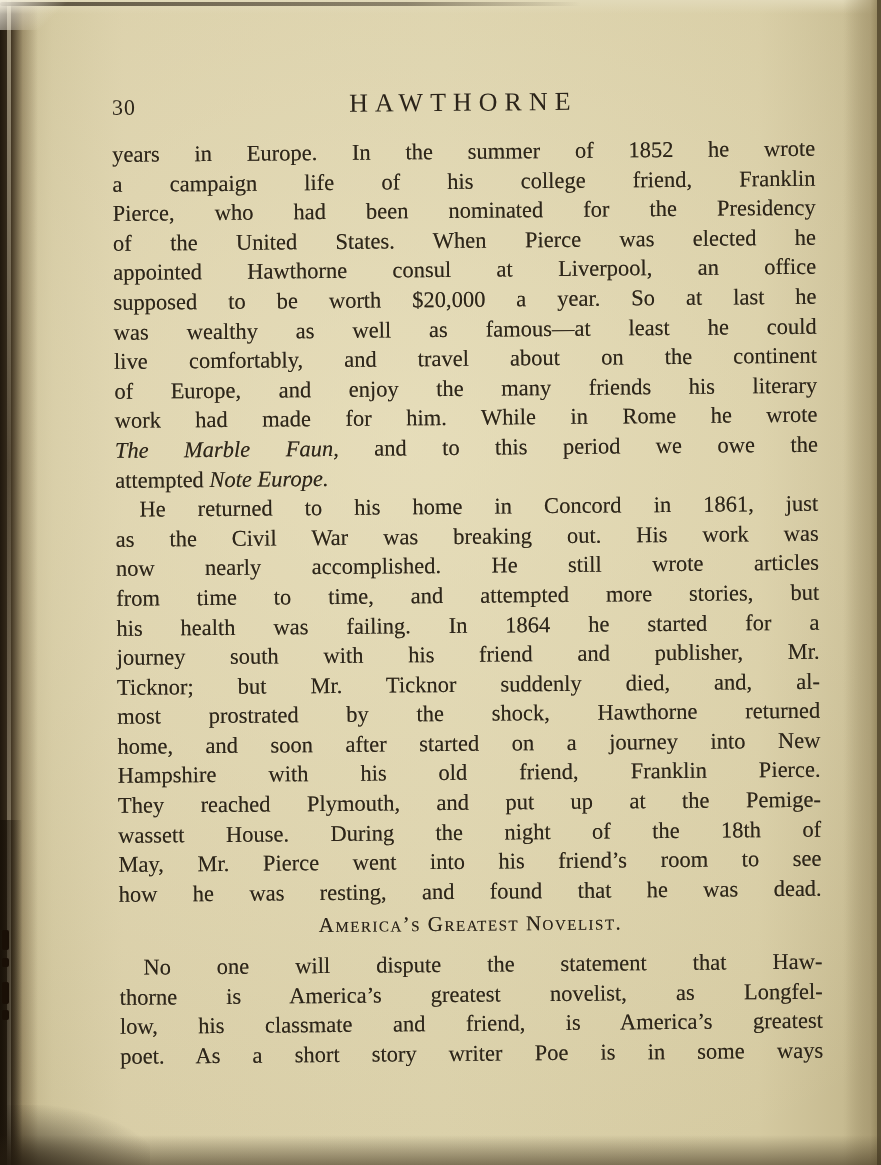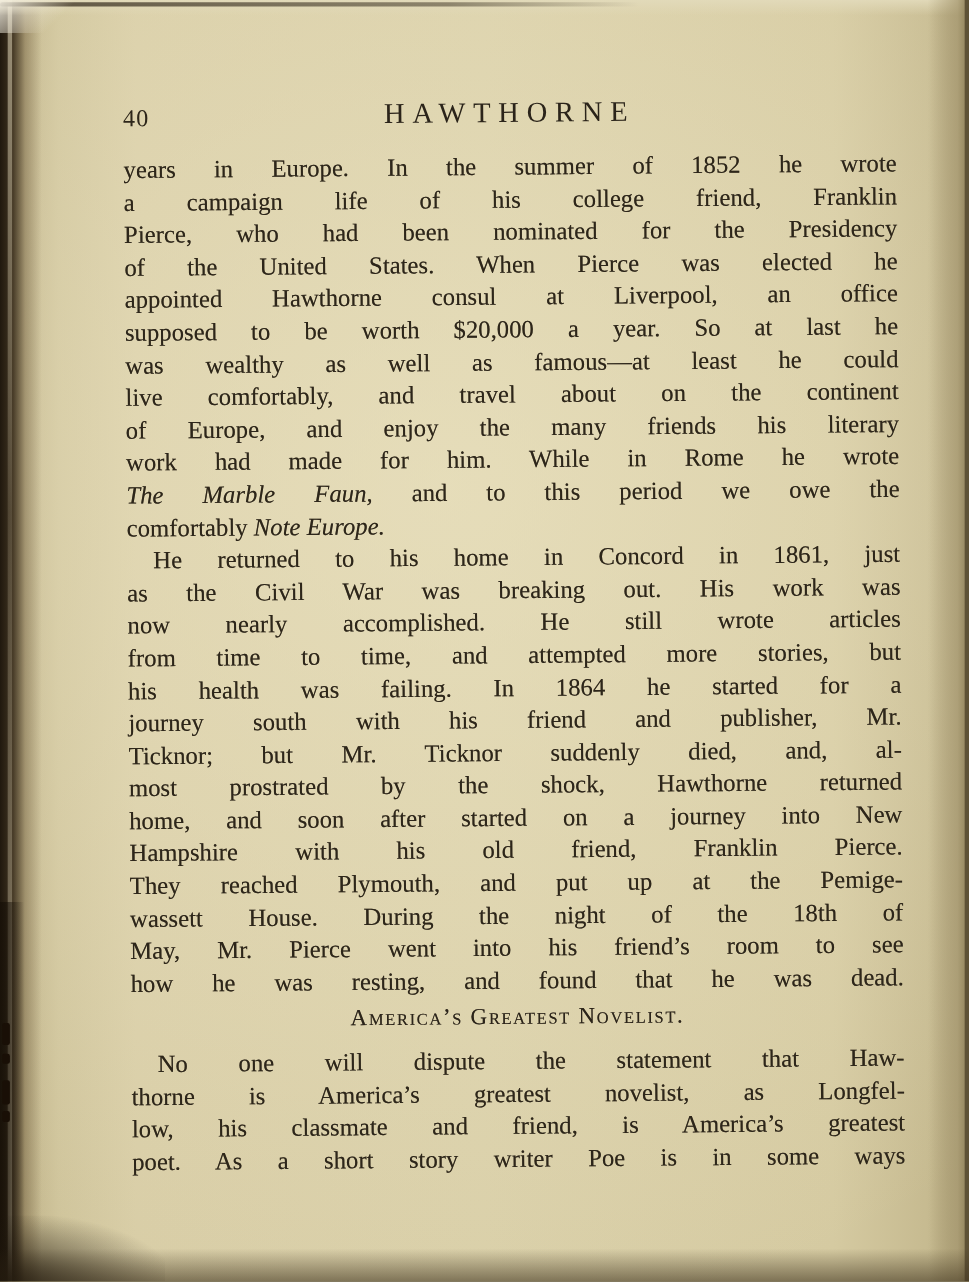--- a/index.html
+++ b/index.html
@@ -120,39 +120,39 @@
   }
 </style>
 </head>
 <body>
 
 <div class="scan">
 
   <div class="page-content">
 
     <div class="page-header">
-      <span class="page-number">40</span>
+      <span class="page-number">30</span>
       <h1 class="running-head">HAWTHORNE</h1>
     </div>
 
     <div class="text-block">
 
       <div class="para">
         <div class="line">years in Europe. In the summer of 1852 he wrote</div>
         <div class="line">a campaign life of his college friend, Franklin</div>
         <div class="line">Pierce, who had been nominated for the Presidency</div>
         <div class="line">of the United States. When Pierce was elected he</div>
         <div class="line">appointed Hawthorne consul at Liverpool, an office</div>
         <div class="line">supposed to be worth $20,000 a year. So at last he</div>
         <div class="line">was wealthy as well as famous—at least he could</div>
         <div class="line">live comfortably, and travel about on the continent</div>
         <div class="line">of Europe, and enjoy the many friends his literary</div>
         <div class="line">work had made for him. While in Rome he wrote</div>
         <div class="line"><span class="it">The Marble Faun,</span> <span>and to this period we owe the</span></div>
-        <div class="line last"><span>comfortably</span> <span class="it">Note Europe.</span></div>
+        <div class="line last"><span>attempted</span> <span class="it">Note Europe.</span></div>
       </div>
 
       <div class="para">
         <div class="line indent">He returned to his home in Concord in 1861, just</div>
         <div class="line">as the Civil War was breaking out. His work was</div>
         <div class="line">now nearly accomplished. He still wrote articles</div>
         <div class="line">from time to time, and attempted more stories, but</div>
         <div class="line">his health was failing. In 1864 he started for a</div>
         <div class="line">journey south with his friend and publisher, Mr.</div>
         <div class="line">Ticknor; but Mr. Ticknor suddenly died, and, al-</div>

